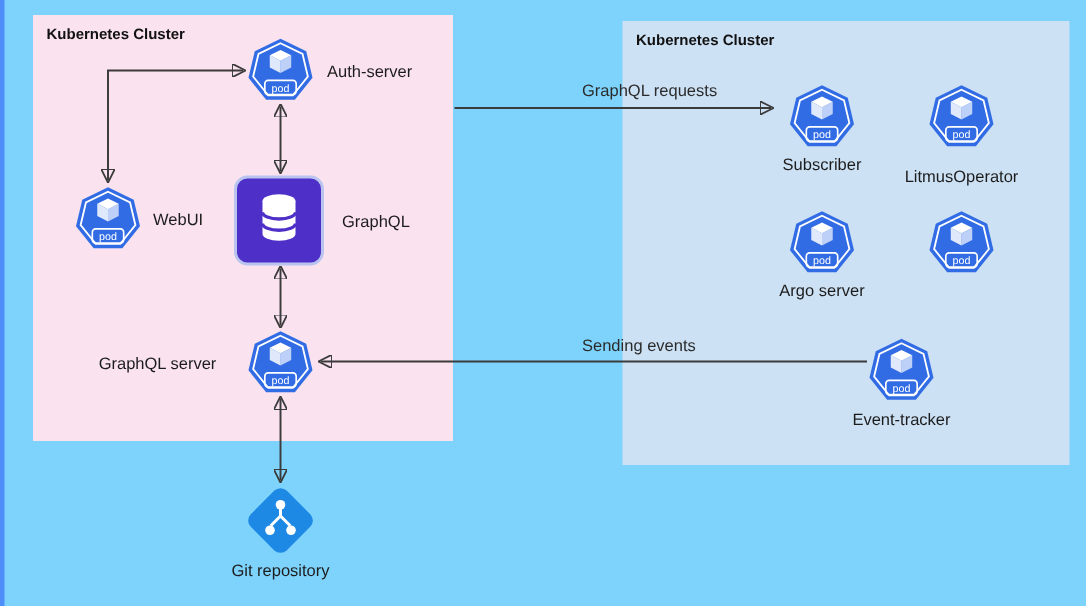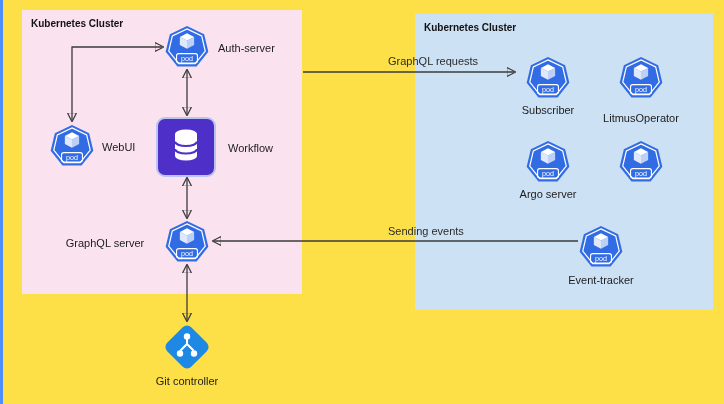--- a/index.html
+++ b/index.html
@@ -1,17 +1,17 @@
 <!DOCTYPE html>
 <html style="--control-plane-bg: #FAE3EF; --execution-plane-bg: #CDE1F5; --pod-blue: #326CE5; --mongodb-purple: #4E2FC8; --git-blue: #1E88E5; --arrow: #3b3b3b;"><head>
 <meta charset="utf-8">
 <style>
   * { margin:0; padding:0; box-sizing:border-box; }
   html,body { background:#ffffff; font-family:"Liberation Sans", sans-serif; }
-  .canvas { position:relative; width:724px; height:404px; background:#fde047; overflow:hidden;text-decoration:underline; }
+  .canvas { position:relative; width:724px; height:404px; background:#7dd3fc; overflow:hidden;text-decoration:underline; }
   .left-accent { position:absolute; left:0; top:0; width:3px; height:100%; background:#4f8df9; }
   .cluster { position:absolute; }
   .cluster-pink { background: var(--control-plane-bg, #FAE3EF); }
   .cluster-blue { background: var(--execution-plane-bg, #CDE1F5); }
   .cluster-label { position:absolute; left:9px; top:8px; font-size:10px; font-weight:700; color:#111; white-space:nowrap; }
   .arrows { position:absolute; left:0; top:0; pointer-events:none; }
   .arrows path { stroke:#3b3b3b; stroke-width:1.3; fill:none; }
   .node { position:absolute; width:44px; height:44px; }
   .pod-svg { width:44px; height:44px; display:block; }
   .nlabel { position:absolute; font-size:11px; color:#1c1c1c; line-height:1.3; }
@@ -86,21 +86,21 @@
 
   <div class="mongodb">
     <svg viewBox="0 0 62 62" width="62" height="62">
       <rect x="2" y="2" width="58" height="58" rx="8" style="fill:var(--mongodb-purple,#4E2FC8)" stroke="#b9c4ef" stroke-width="2"></rect>
       <ellipse cx="31" cy="18" rx="11" ry="4.5" fill="#ffffff"></ellipse>
       <path d="M20,18 v22 a11,4.5 0 0 0 22,0 v-22" fill="#ffffff"></path>
       <path d="M20,25.5 a11,4.5 0 0 0 22,0" stroke="#4E2FC8" stroke-width="2.2" fill="none"></path>
       <path d="M20,33 a11,4.5 0 0 0 22,0" stroke="#4E2FC8" stroke-width="2.2" fill="none"></path>
     </svg>
   </div>
-  <div class="nlabel" style="left:228px;top:141px">Workflow</div>
+  <div class="nlabel" style="left:228px;top:141px">GraphQL</div>
 
   <div class="node" style="left:165px;top:220px">
     <svg class="pod-svg" viewBox="0 0 40 40">
         <use href="#pod-icon"></use>
       </svg>
   </div>
   <div class="nlabel right" style="left:55px;top:236px;width:100px">GraphQL server</div>
 
   <div class="node" style="left:526px;top:56px">
     <svg class="pod-svg" viewBox="0 0 40 40">
@@ -136,15 +136,15 @@
   </div>
   <div class="nlabel center" style="left:556px;top:273px;width:90px">Event-tracker</div>
 
   <div class="git-diamond"></div>
   <svg class="git-glyph" viewBox="0 0 40 40">
     <path d="M20,12 L20,17 M20,17 L13.5,23.5 M20,17 L26.5,23.5" stroke="#ffffff" stroke-width="2" fill="none"></path>
     <circle cx="20" cy="9.5" r="3.2" fill="#ffffff"></circle>
     <circle cx="13" cy="26.5" r="3.2" fill="#ffffff"></circle>
     <circle cx="27" cy="26.5" r="3.2" fill="#ffffff"></circle>
   </svg>
-  <div class="nlabel center" style="left:142px;top:374px;width:90px">Git controller</div>
+  <div class="nlabel center" style="left:142px;top:374px;width:90px">Git repository</div>
 
 </div>
 
 </body></html>

